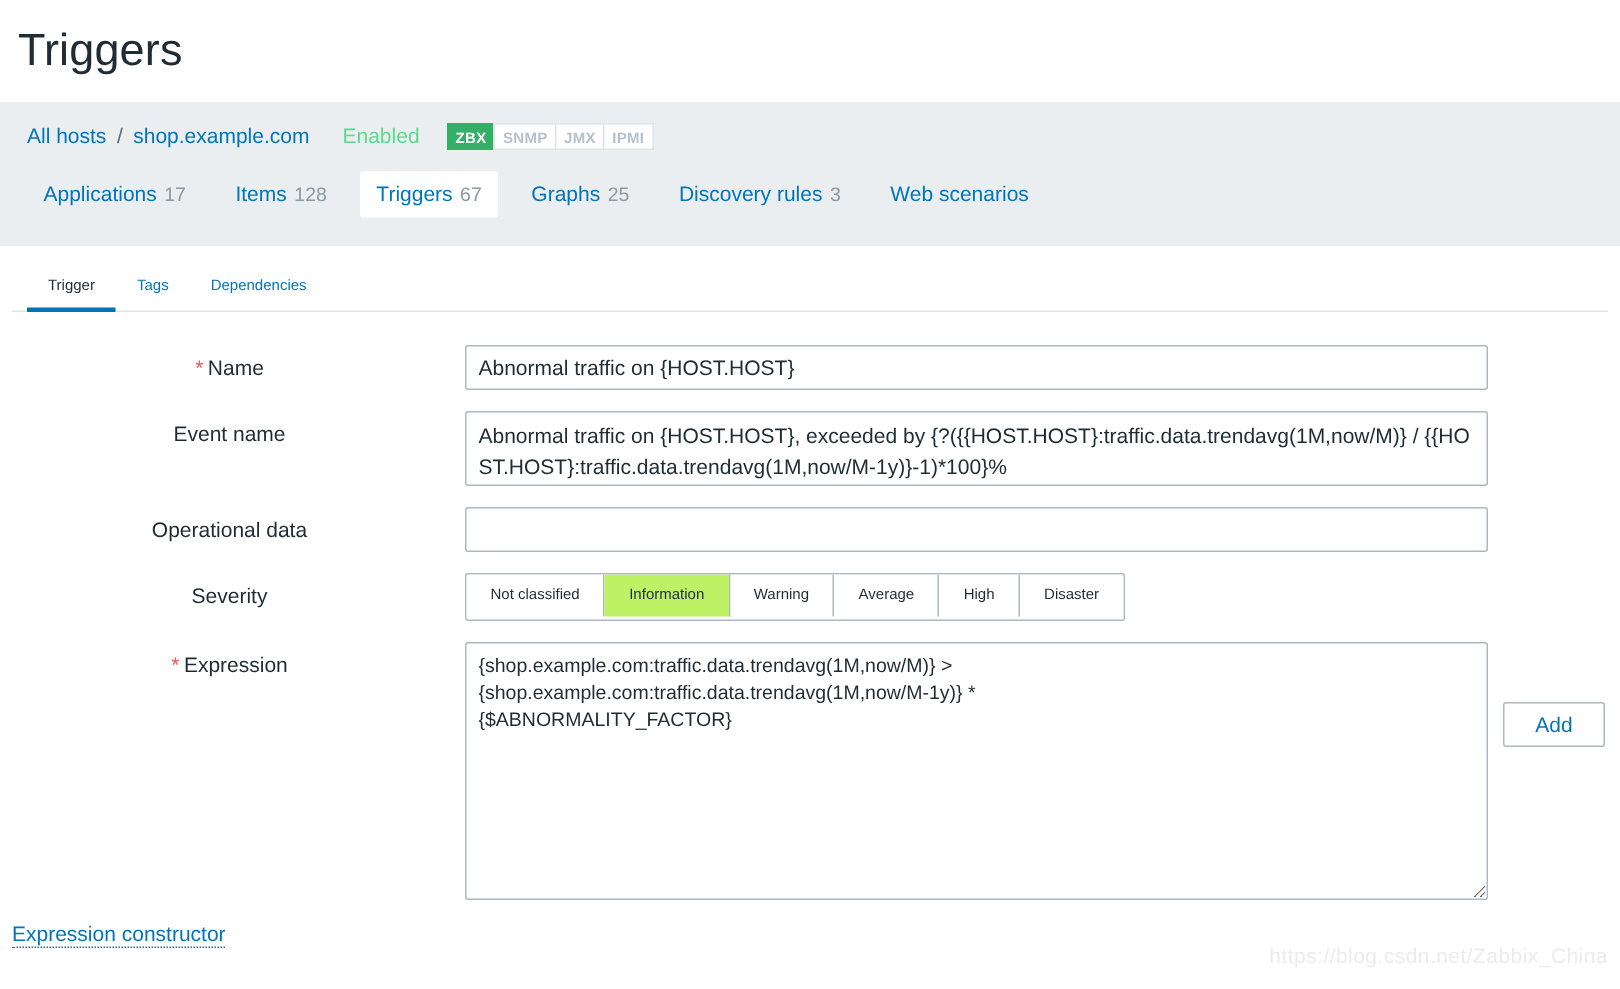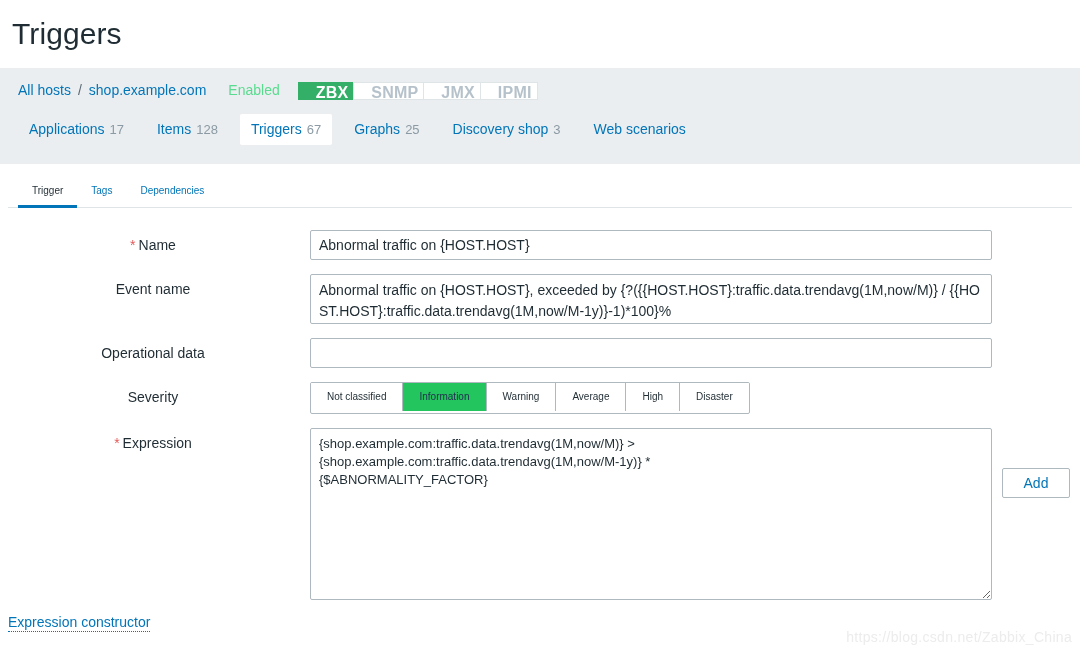--- a/index.html
+++ b/index.html
@@ -59,23 +59,23 @@
   .status-enabled {
     color: #59db8f;
     font-size: 14px;
     margin-left: 22px;
   }
   .iface-tags {
     display: flex;
     margin-left: 18px;
   }
   .iface-tag {
-    font-size: 16px;
+    font-size: 10px;
     line-height: 16px;
-    padding: 2px 5px 3px 17px;
+    padding: 2px 5px 3px 5px;
     border: 1px solid #dfe4e7;
     border-right: none;
     color: #b6c2cb;
     background: #ffffff;
     font-weight: bold;
     letter-spacing: 0.2px;
   }
   .iface-tag:last-child { border-right: 1px solid #dfe4e7; }
   .iface-tag.active {
     background: #34af67;
@@ -226,21 +226,21 @@
     background: #ffffff;
     padding: 0 16px;
     height: 28px;
     line-height: 28px;
     border-right: 1px solid #aeb8bf;
     cursor: pointer;
     white-space: nowrap;
   }
   .sev-btn:last-child { border-right: none; }
   .sev-btn.selected {
-    background: #22c55e;
+    background: #bef264;
     color: #22304f;
   }
 
   .add-button {
     margin-left: 10px;
     width: 68px;
     height: 30px;
     line-height: 28px;
     text-align: center;
     border: 1px solid #aeb8bf;
@@ -296,21 +296,21 @@
       <span class="iface-tag">JMX</span>
       <span class="iface-tag">IPMI</span>
     </div>
   </div>
 
   <div class="object-nav">
     <a class="obj-item"><span>Applications</span><span class="cnt">17</span></a>
     <a class="obj-item"><span>Items</span><span class="cnt">128</span></a>
     <a class="obj-item selected"><span>Triggers</span><span class="cnt">67</span></a>
     <a class="obj-item"><span>Graphs</span><span class="cnt">25</span></a>
-    <a class="obj-item"><span>Discovery shop</span><span class="cnt">3</span></a>
+    <a class="obj-item"><span>Discovery rules</span><span class="cnt">3</span></a>
     <a class="obj-item"><span>Web scenarios</span></a>
   </div>
 
 </div>
 
 <div class="content-card">
 
   <div class="form-tabs">
     <a class="form-tab active">Trigger</a>
     <a class="form-tab">Tags</a>

